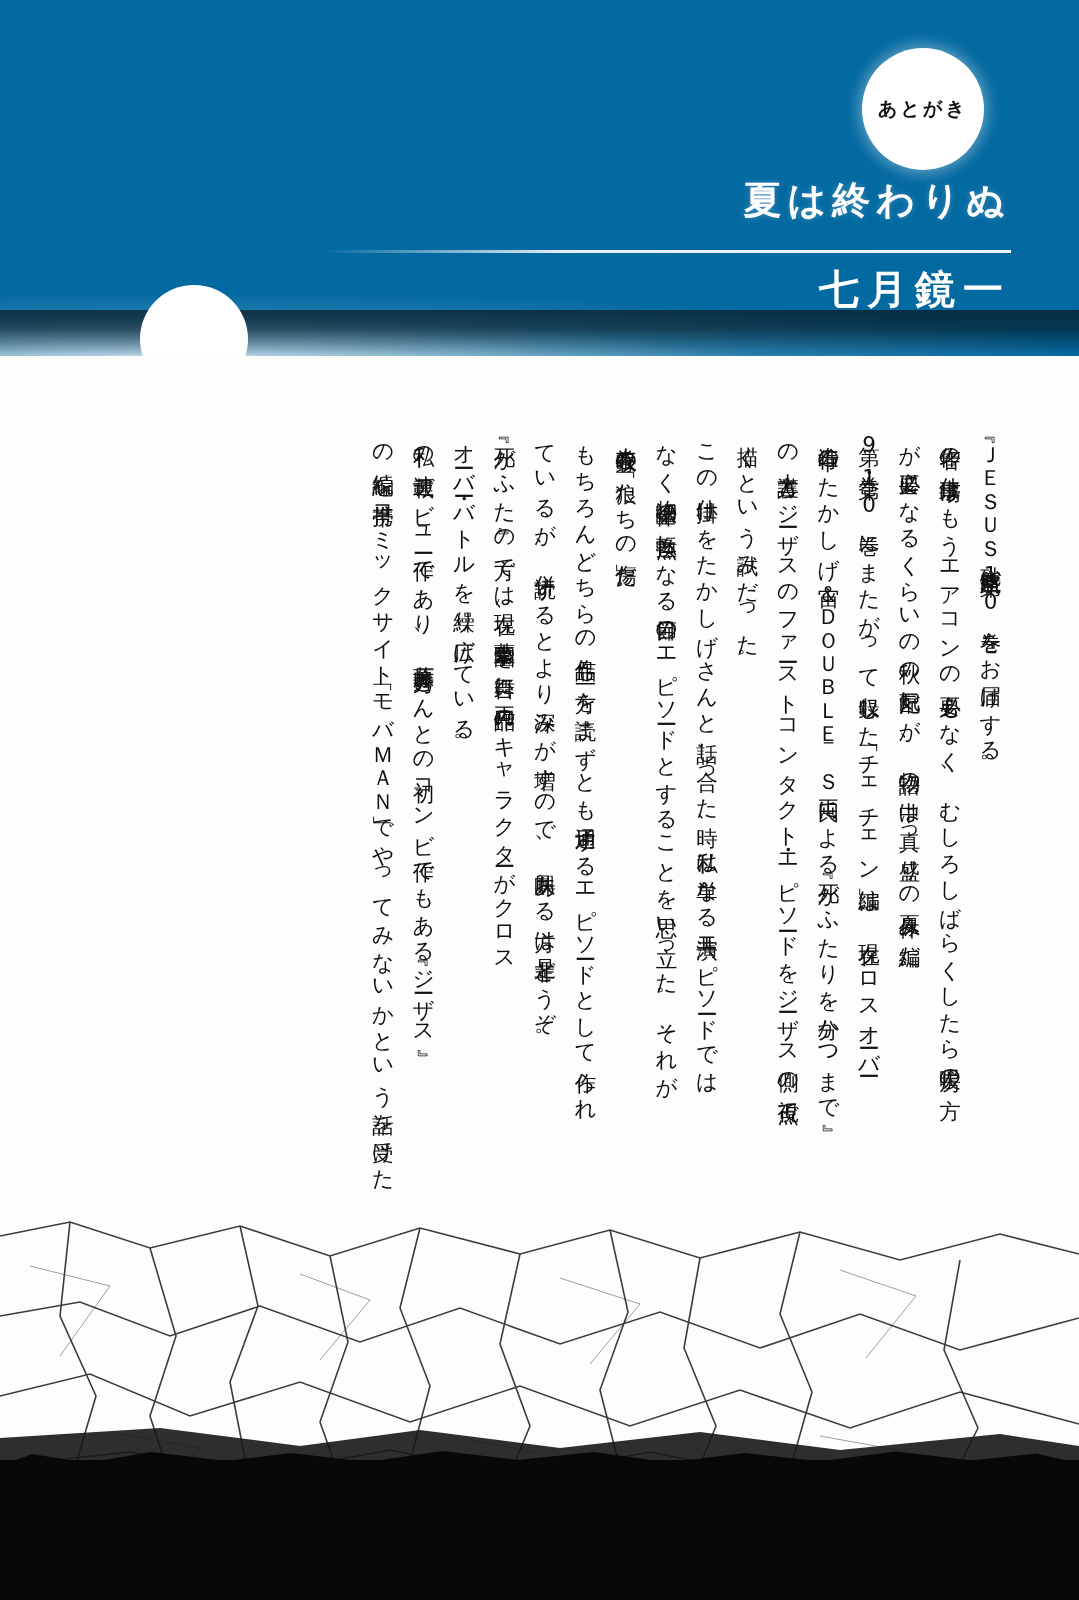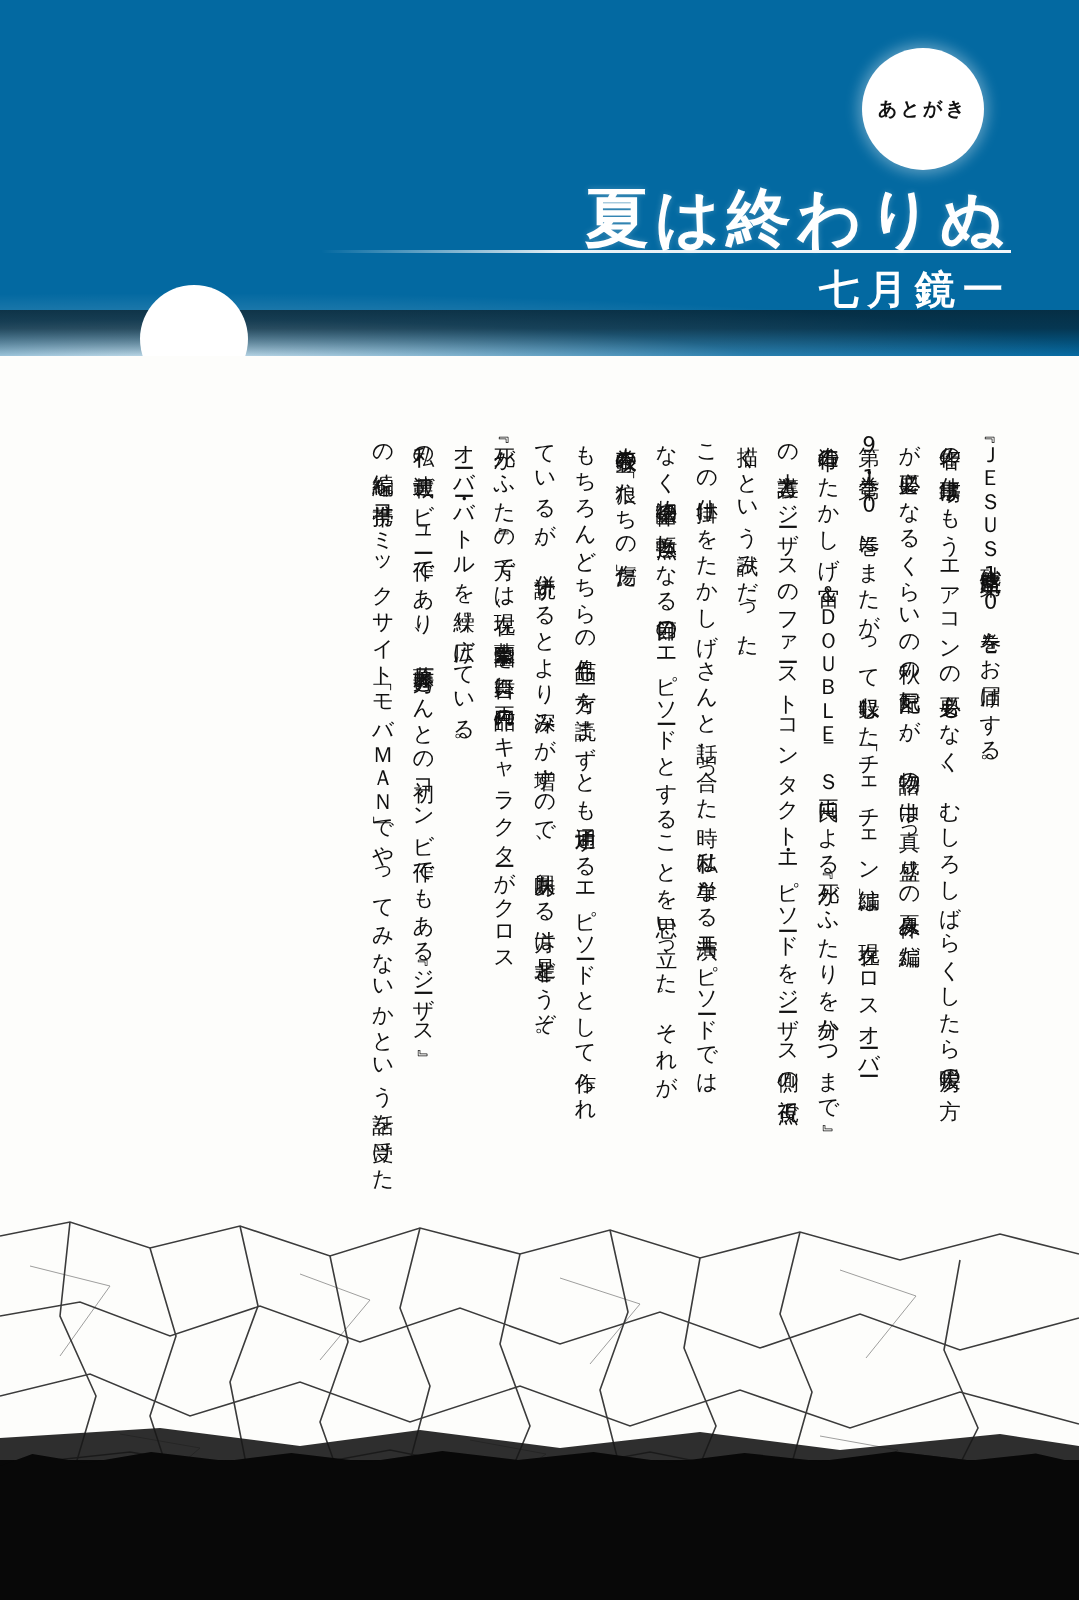--- a/index.html
+++ b/index.html
@@ -77,21 +77,21 @@
     height: 108px;
     border-radius: 50%;
     background: #ffffff;
   }
 
   .title-main {
     position: absolute;
     right: 96px;
     top: 175px;
     color: #ffffff;
-    font-size: 64px;
+    font-size: 38px;
     letter-spacing: 6px;
     font-family: "DejaVu Serif", serif;
     font-weight: 700;
     text-shadow: 0 0 6px rgba(255,255,255,0.25);
     white-space: nowrap;
   }
   .title-rule {
     position: absolute;
     right: 96px;
     top: 250px;

